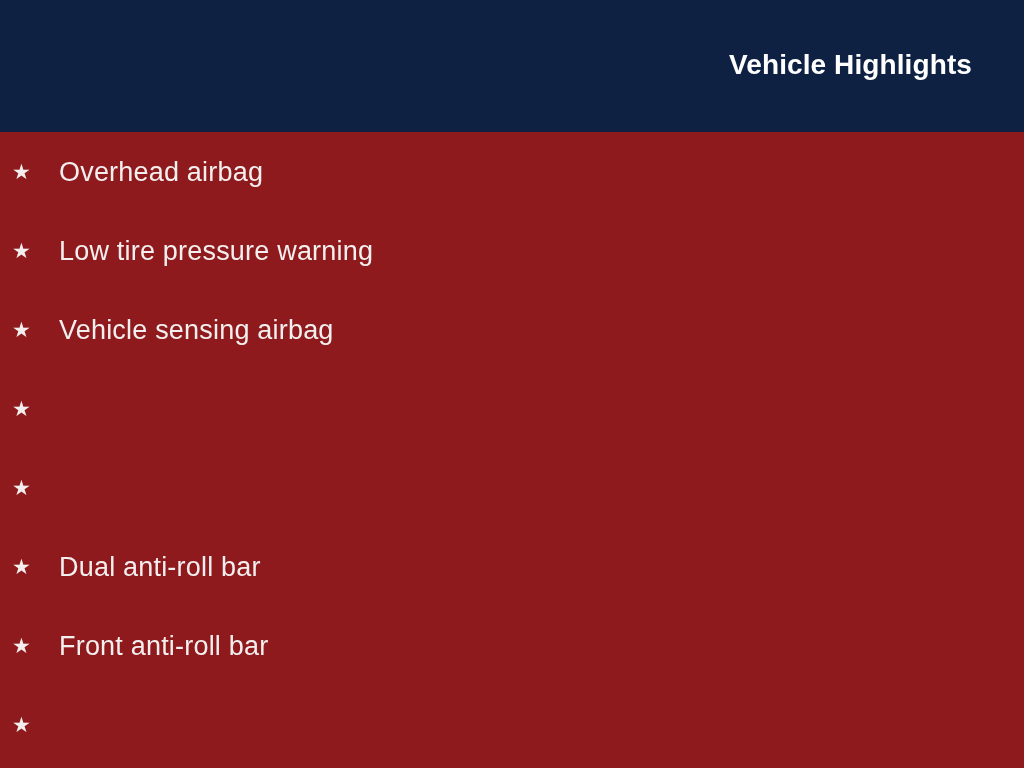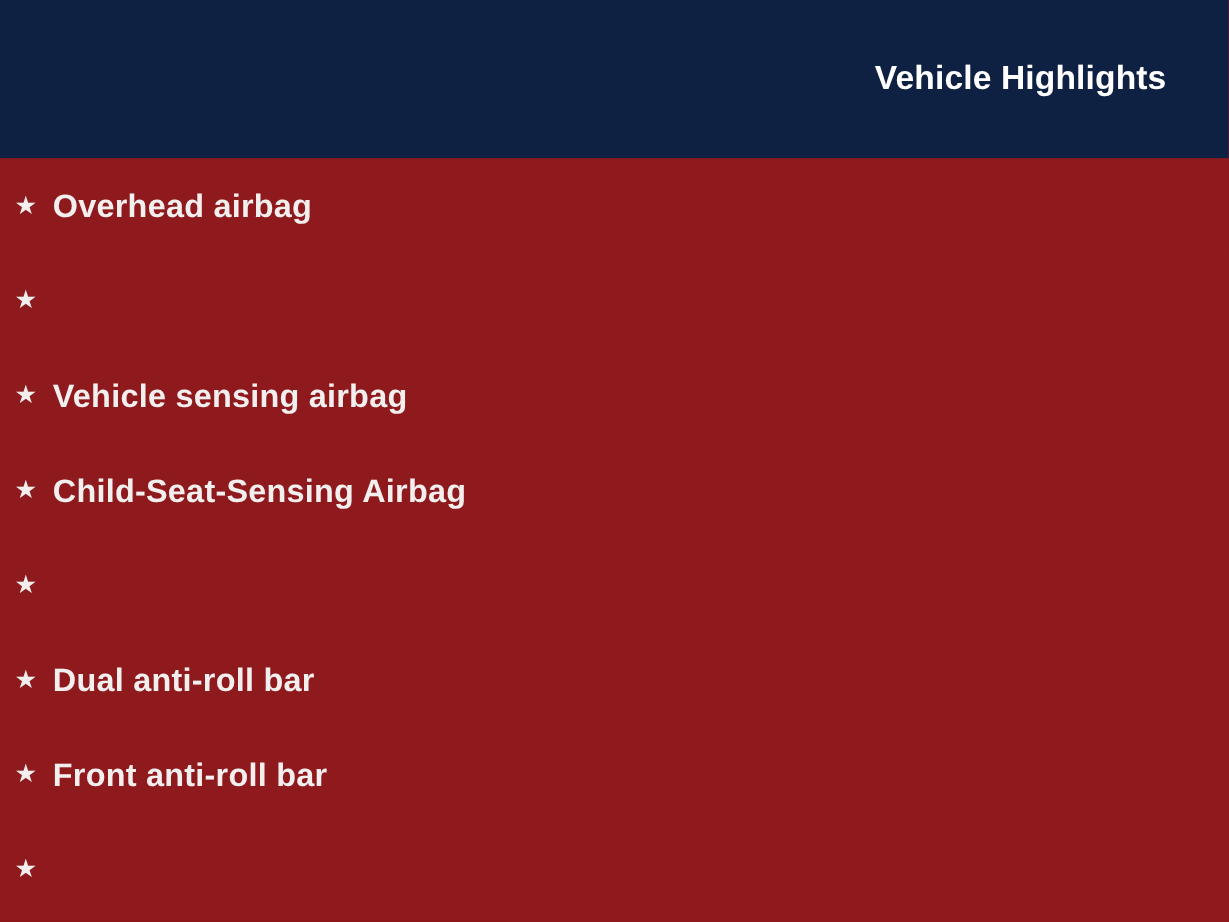--- a/index.html
+++ b/index.html
@@ -86,25 +86,26 @@
     color: #f2eeee;
     text-align: left;
     margin-right: 12px;
     user-select: none;
   }
 
   .feature-label {
     flex: 0 1 auto;
     font-family: "Liberation Sans", sans-serif;
     font-size: 27px;
-    font-weight: 700;
+    font-weight: 400;
     line-height: 34px;
     color: #f4efef;
     letter-spacing: 0.2px;
     white-space: nowrap;
+    margin-left: 15px;
   }
 </style>
 </head>
 <body>
 
 <div class="slide">
 
   <div class="header-band">
     <h1 class="header-title">Vehicle Highlights</h1>
   </div>
@@ -112,30 +113,30 @@
   <div class="content-area">
     <ul class="feature-list">
 
       <li class="feature-item">
         <span class="bullet-star">★</span>
         <span class="feature-label">Overhead airbag</span>
       </li>
 
       <li class="feature-item">
         <span class="bullet-star">★</span>
+        <span class="feature-label">Low tire pressure warning</span>
       </li>
 
       <li class="feature-item">
         <span class="bullet-star">★</span>
         <span class="feature-label">Vehicle sensing airbag</span>
       </li>
 
       <li class="feature-item">
         <span class="bullet-star">★</span>
-        <span class="feature-label">Child-Seat-Sensing Airbag</span>
       </li>
 
       <li class="feature-item">
         <span class="bullet-star">★</span>
       </li>
 
       <li class="feature-item">
         <span class="bullet-star">★</span>
         <span class="feature-label">Dual anti-roll bar</span>
       </li>

